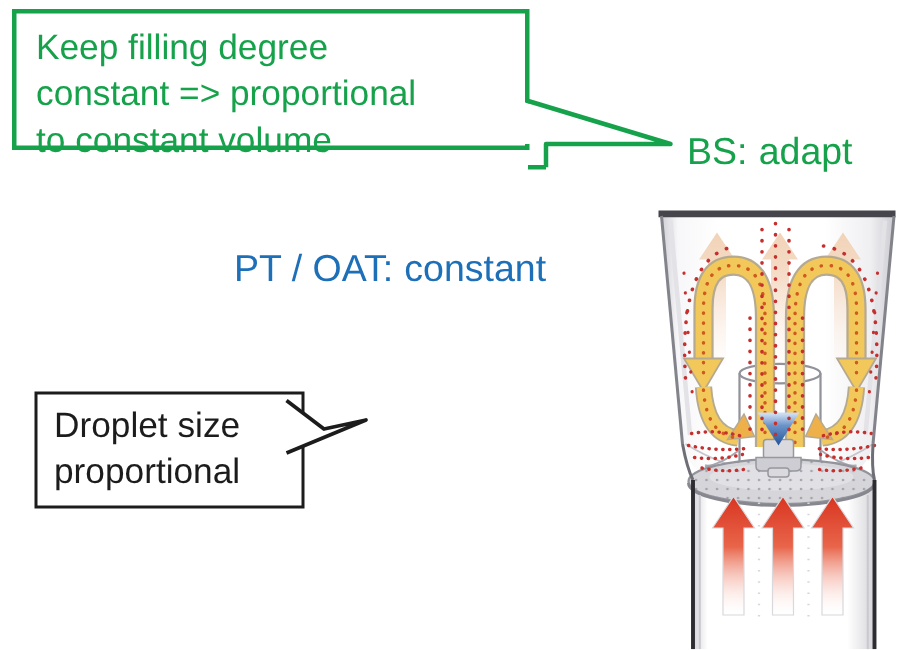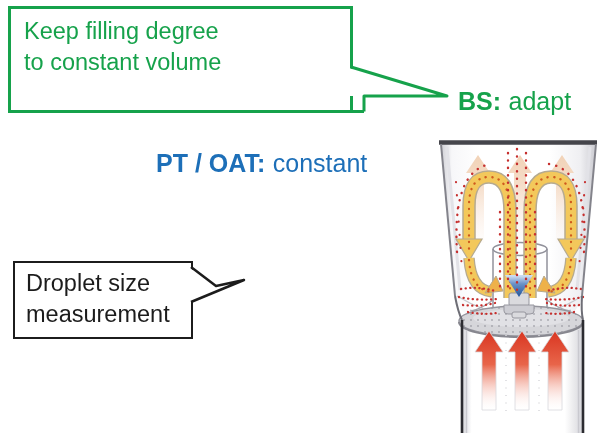--- a/index.html
+++ b/index.html
@@ -1,31 +1,31 @@
 <!DOCTYPE html>
 <html style="--green: #16a24b; --blue: #1d6fb8; --dark: #1c1c1c; --yellow: #f3c85b; --yellow-outline: #b5aa90; --dot-orange: #cf5a1e; --dot-red: #c62f2e; --arrow-red: #da3823; --peach: #f1d2b6; --plate-grey: #d6d6da; --wall-grey: #83838b; --wall-dark: #2c2c31;"><head>
 <meta charset="utf-8">
 <style>
   html,body{margin:0;padding:0;background:#fff;}
   #stage{position:relative;width:600px;height:433px;background:#fff;overflow:hidden;
          font-family:"Liberation Sans","DejaVu Sans",sans-serif;}
   
   .callout{position:absolute;background:#fff;box-sizing:border-box;z-index:1;}
-  #green-box{left:8px;top:6px;width:345px;height:107px;border:3px solid var(--green);}
+  #green-box{left:8px;top:6px;width:345px;height:94px;border:3px solid var(--green);}
   #green-box .txt{position:absolute;left:13px;top:7px;font-size:23.5px;line-height:31px;
                   color:var(--green);white-space:nowrap;}
-  #black-box{left:13px;top:261px;width:180px;height:78px;border:2.5px solid var(--dark);}
+  #black-box{left:23px;top:261px;width:180px;height:78px;border:2.5px solid var(--dark);}
   #black-box .txt{position:absolute;left:11px;top:5px;font-size:23.5px;line-height:31px;
                   color:var(--dark);white-space:nowrap;}
   
   .lbl{position:absolute;font-size:25px;line-height:30px;white-space:nowrap;z-index:3;}
-  .lbl .k{font-weight:bold;margin-top:36px;}
+  .lbl .k{font-weight:normal;margin-top:36px;}
   .lbl .v{margin-left:0.30em;text-align:right;}
   #lbl-bs{left:458px;top:86px;color:var(--green);}
-  #lbl-ptoat{left:156px;top:148px;color:var(--blue);}
+  #lbl-ptoat{left:156px;top:164px;color:var(--blue);}
   #lbl-aap{left:262px;top:265px;color:var(--dark);}
   #lbl-iat{left:233px;top:362px;color:var(--blue);}
   
   #gfx{position:absolute;left:0;top:0;z-index:2;pointer-events:none;}
   .tail-erase{fill:#fff;stroke:none;}
   .tail-green{fill:none;stroke:var(--green);stroke-width:3;stroke-linejoin:round;}
   .tail-black{fill:none;stroke:var(--dark);stroke-width:2.5;stroke-linejoin:round;}
   .band-under{fill:none;stroke:#b5aa90;stroke-width:13.5;stroke-linecap:butt;}
   .band{fill:none;stroke:#f3c85b;stroke-width:10.5;}
   .band-u-under{fill:none;stroke:#b5aa90;stroke-width:11.5;}
@@ -38,28 +38,29 @@
   .tube{fill:none;stroke:#92929b;stroke-width:1.5;}
 </style>
 </head>
 <body>
 
 <div id="stage">
 
   <div id="green-box" class="callout">
     <div class="txt">
       <div>Keep filling degree</div>
+      <div>constant =&gt; proportional</div>
       <div>to constant volume</div>
     </div>
   </div>
 
   <div id="black-box" class="callout">
     <div class="txt">
       <div>Droplet size</div>
-      <div>measurement</div>
+      <div>proportional</div>
     </div>
   </div>
 
   <svg id="gfx" width="600" height="433" viewBox="0 0 600 433">
     <defs>
       <linearGradient id="gch" gradientUnits="userSpaceOnUse" x1="441" y1="0" x2="596" y2="0">
         <stop offset="0" stop-color="#cfcfd5"></stop>
           <stop offset="0.07" stop-color="#f7f7f9"></stop>
         <stop offset="0.25" stop-color="#ffffff"></stop>
           <stop offset="0.70" stop-color="#ffffff"></stop>

